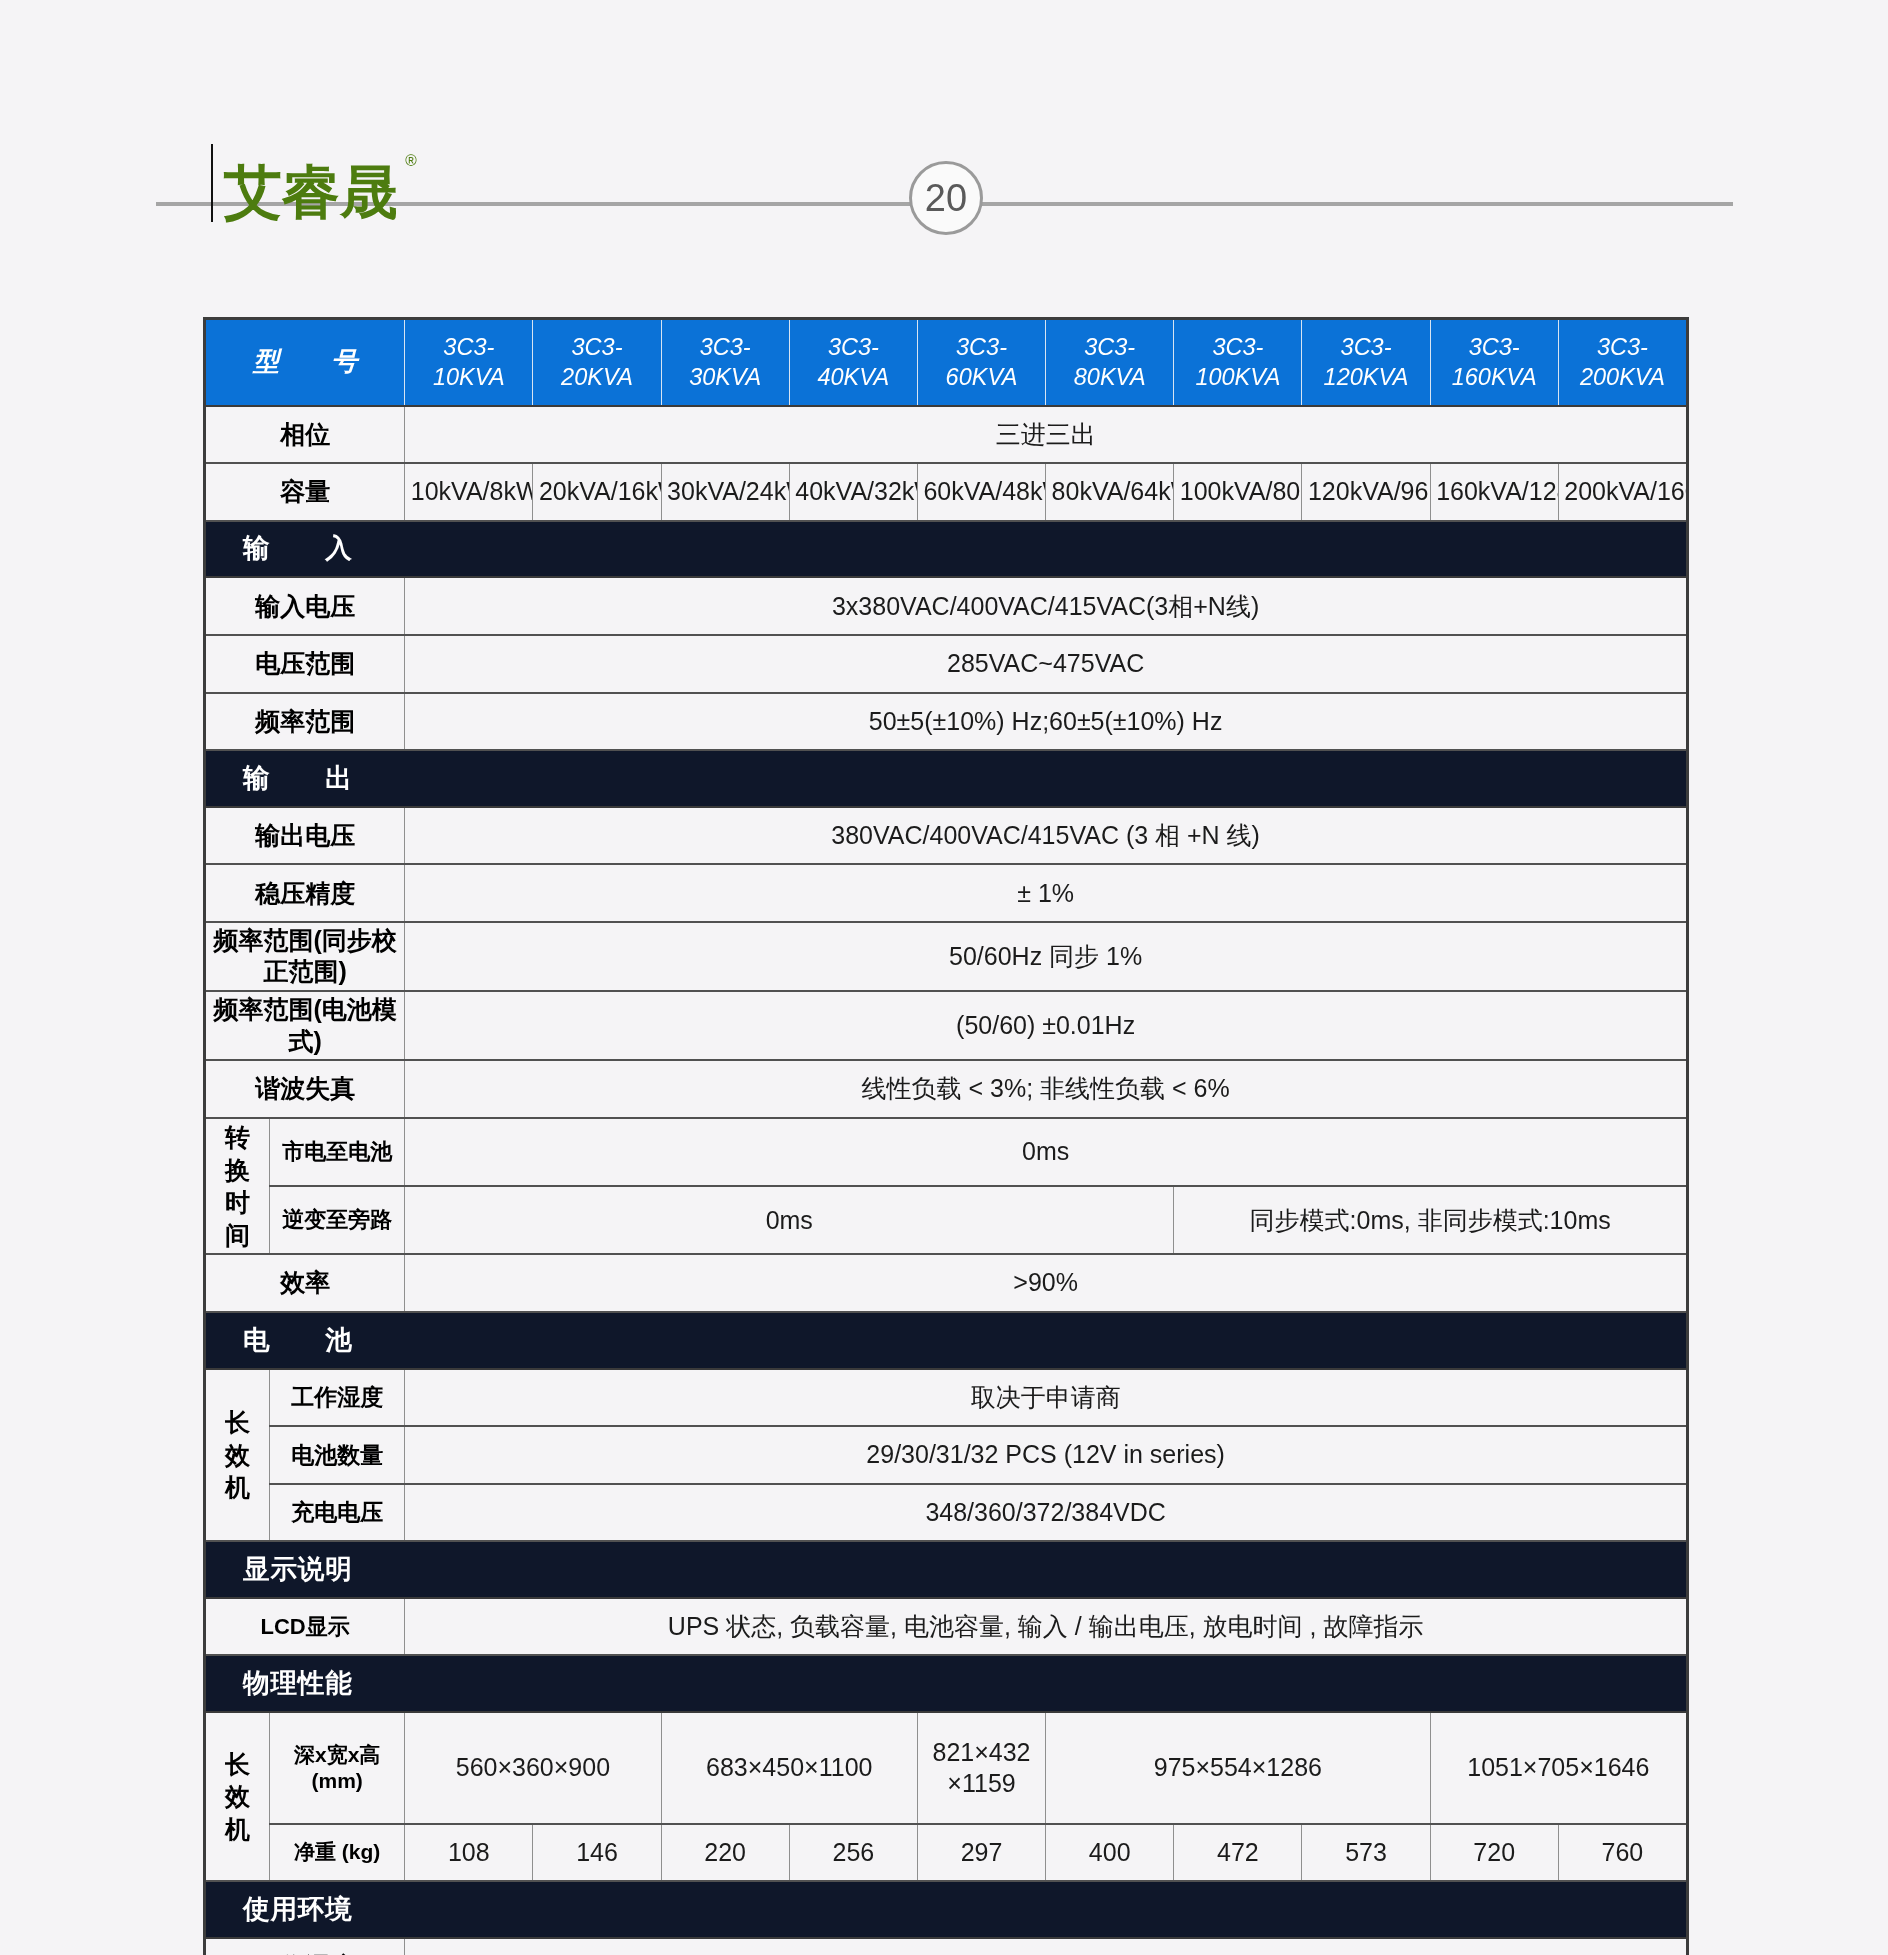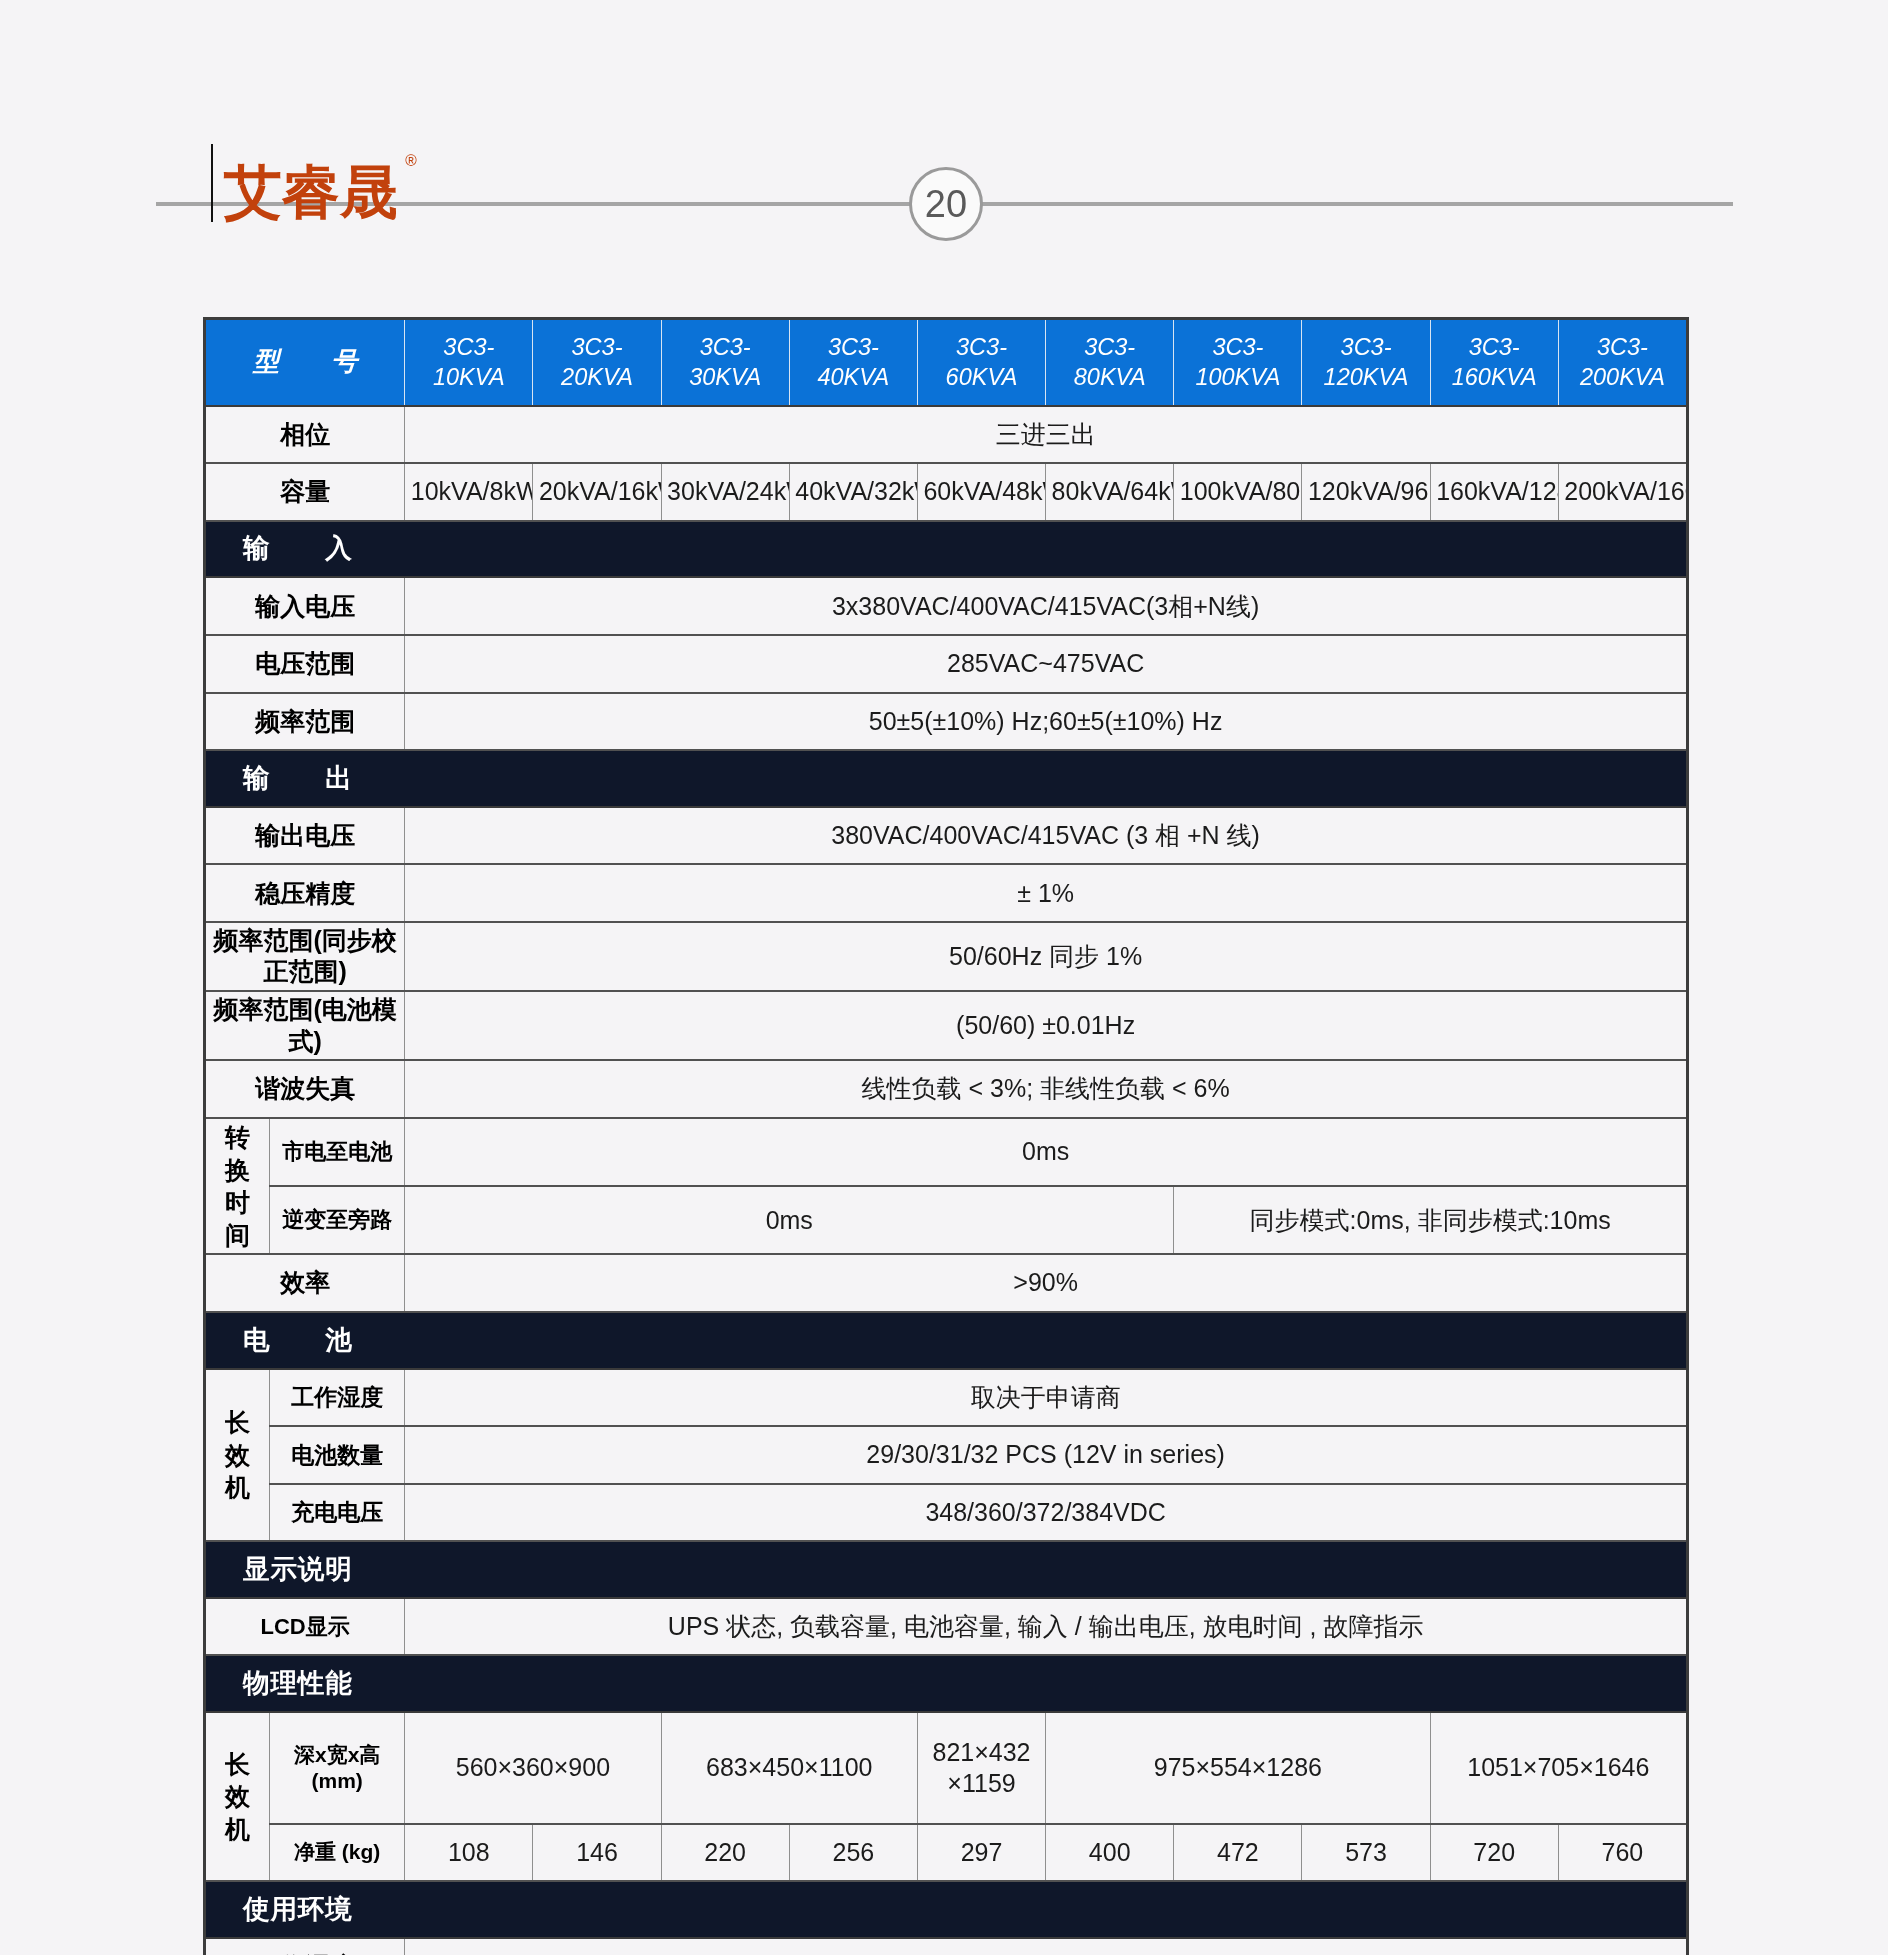--- a/index.html
+++ b/index.html
@@ -20,26 +20,26 @@
   }
   .logo-left{position:relative;padding-top:3.1px;}
   .logo-swoosh{display:block;margin-left:11.7px;margin-bottom:-2.3px;}
   .logo-en{
     font-size:44px;font-weight:900;font-style:italic;color:#0e0e0e;
     letter-spacing:1.6px;line-height:1;
   }
   .logo-en .reg{font-size:13.3px;font-style:normal;vertical-align:baseline;}
   .logo-divider{width:2px;height:78px;background:#111;margin:0 11px 1.6px 7.8px;}
   .logo-cn{
-    font-size:58px;font-weight:700;color:#c2410c;line-height:1;position:relative;
+    font-size:58px;font-weight:700;color:#4d7c0f;line-height:1;position:relative;
     padding-right:19px;padding-bottom:2.3px;
   }
   .logo-cn .reg{position:absolute;top:-10.2px;right:0;font-size:15.6px;font-weight:400;}
   .page-badge{
-    position:absolute;left:909px;top:167px;width:74px;height:74px;
+    position:absolute;left:909px;top:161px;width:74px;height:74px;
     border-radius:50%;background:#fafafa;border:3.1px solid #9a9a9a;
     box-sizing:border-box;display:flex;align-items:center;justify-content:center;
     font-size:38px;color:#5a5a5a;
   }
   
   table.spec{
     position:absolute;left:203px;top:317px;width:1486px;
     border-collapse:collapse;table-layout:fixed;
     background:#f5f4f6;
     border:3.5px solid #3c3c3c;

